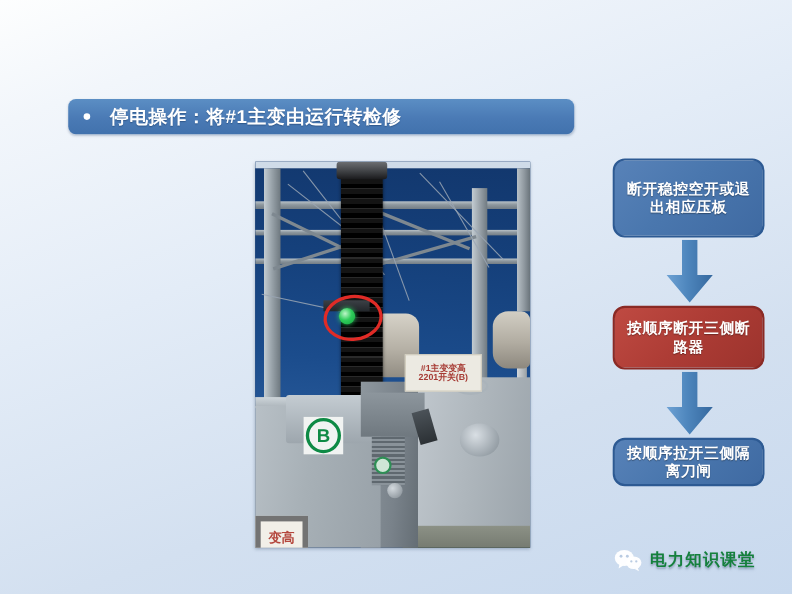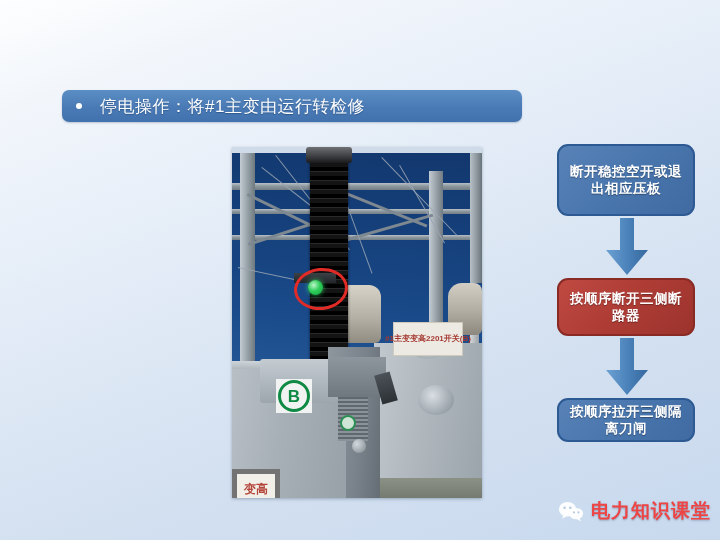--- a/index.html
+++ b/index.html
@@ -17,21 +17,21 @@
     background:linear-gradient(180deg,#5b8ec4 0%,#4a7ab5 55%,#4172ad 100%);
     border-radius:7px;
     display:flex;align-items:center;
     box-shadow:0 1px 2px rgba(30,60,100,.25);
   }
   .title-bullet{
     width:6px;height:6px;border-radius:50%;background:#ffffff;
     margin-left:14px;margin-right:18px;flex:none;
   }
   .title-text{
-    color:#ffffff;font-size:17px;font-weight:normal;letter-spacing:.5px;
+    color:#ffffff;font-size:17px;font-weight:bold;letter-spacing:.5px;
     text-shadow:0 1px 1px rgba(20,50,90,.45);
     white-space:nowrap;
   }
 
   
   .confirm-box{
     position:absolute;left:69px;top:168px;width:90px;height:33px;
     background:linear-gradient(135deg,#eef4fa 0%,#ffffff 45%,#f4f7fb 100%);
     display:flex;align-items:center;justify-content:center;
     box-shadow:1px 2px 3px rgba(90,110,140,.30);
@@ -111,23 +111,23 @@
   .vent-ring{left:180px;top:196px;width:28px;height:12px;border-radius:50%;
     border:2px solid #aab3ba;}
   .louver{left:106px;top:250px;width:30px;height:44px;
     background:repeating-linear-gradient(180deg,#5f686f 0px,#5f686f 2px,#8a939a 2px,#8a939a 4px);}
   .handle{left:120px;top:292px;width:14px;height:14px;border-radius:50%;
     background:radial-gradient(circle at 35% 35%,#d3d9de,#7e878e);}
   .dark-slot{left:146px;top:226px;width:16px;height:30px;
     background:linear-gradient(180deg,#4b5258,#2c3135);transform:rotate(-16deg);}
 
   
-  .sign-red{left:161px;top:175px;width:68px;height:32px;
+  .sign-red{left:136px;top:175px;width:68px;height:32px;
     background:#eceae2;border:1px solid #cfcabb;
-    display:flex;flex-direction:row;align-items:center;justify-content:center;line-height:1.05;}
+    display:flex;flex-direction:column;align-items:center;justify-content:center;line-height:1.05;}
   .sign-red span{color:#a63a33;font-size:8px;font-weight:bold;white-space:nowrap;}
   .sign-b{left:44px;top:232px;width:36px;height:34px;background:#f1f3f2;
     display:flex;align-items:center;justify-content:center;}
   .sign-b i{
     width:26px;height:26px;border-radius:50%;border:3px solid #0e8a45;
     color:#0e8a45;font-style:normal;font-weight:bold;font-size:17px;
     display:flex;align-items:center;justify-content:center;line-height:1;}
   .sign-bg{left:108px;top:268px;width:12px;height:12px;border-radius:50%;
     border:2px solid #2e8f55;background:#cfe6d6;}
   .sign-bian{left:0px;top:322px;width:38px;height:30px;
@@ -186,21 +186,21 @@
   .b3{height:44px;}
   .arrow-wrap{height:62px;display:flex;align-items:center;justify-content:center;}
   .arrow{width:46px;height:58px;}
 
   
   .watermark{
     position:absolute;left:558px;top:498px;
     display:flex;align-items:center;gap:7px;
   }
   .wm-icon{width:26px;height:22px;flex:none;}
-  .wm-text{font-size:19px;font-weight:bold;color:#ef4444;
+  .wm-text{font-size:15px;font-weight:bold;color:#15803d;
     text-shadow:0 1px 2px rgba(90,110,140,.55);letter-spacing:1px;white-space:nowrap;}
 </style>
 </head>
 <body>
 
 <div class="slide">
 
   <div class="title-bar">
     <span class="title-bullet"></span>
     <span class="title-text">停电操作：将#1主变由运行转检修</span>

